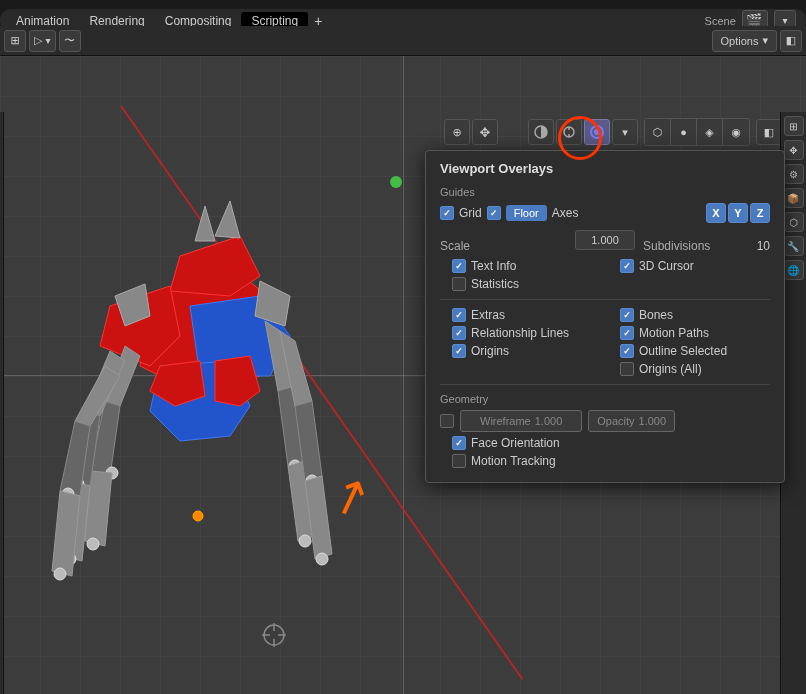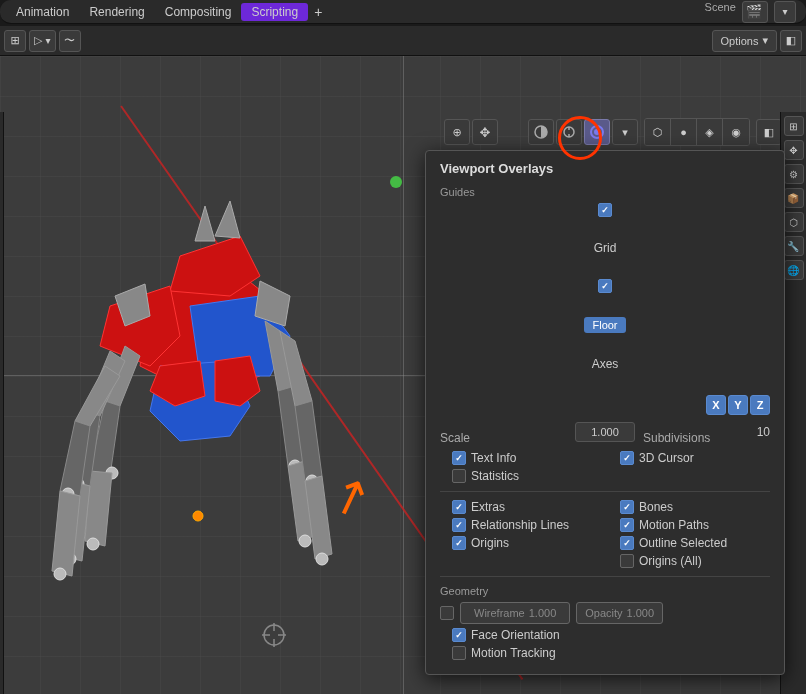--- a/index.html
+++ b/index.html
@@ -16,32 +16,32 @@
 
     
     .top-menu-bar {
       height: 24px;
       background: #2a2a2a;
       display: flex;
       align-items: center;
       border-bottom: 1px solid #111;
       padding: 0 6px;
       position: absolute;
-      top: 0; left: 0; right: 0;
+      top: 9px; left: 0; right: 0;
       z-index: 100;
       border-radius: 11px;
     }
     .menu-item {
       padding: 2px 10px;
       color: #ccc;
       font-size: 12px;
       cursor: pointer;
       border-radius: 3px;
     }
-    .menu-item.active { background: #6d28d9; }
+    .menu-item.active { background: #000000; }
     .menu-plus {
       padding: 2px 6px;
       color: #ccc;
       font-size: 14px;
       cursor: pointer;
     }
 
     
     .second-toolbar {
       height: 30px;
@@ -306,23 +306,22 @@
       color: white;
       font-size: 9px;
       font-weight: bold;
     }
     .checkbox.unchecked { background: #3a3a3a; }
 
     
     .guides-row1 {
       display: flex;
       align-items: center;
-      gap: 24px;
+      gap: 5px;
       margin-bottom: 4px;
-      flex-direction: column;
     }
     .label-btn {
       background: #4a7abf;
       border: none;
       border-radius: 3px;
       color: white;
       font-size: 11px;
       padding: 2px 8px;
       cursor: pointer;
     }
@@ -373,37 +372,37 @@
       margin-top: 12px;
     }
     .field-value {
       color: #ccc;
       font-size: 12px;
       text-align: right;
       min-width: 30px;
     }
     .subdivisions-row {
       display: flex;
-      align-items: center;
+      align-items: flex-end;
       flex: 1;
       gap: 8px;
     }
     .wireframe-row {
       display: flex;
       align-items: center;
       gap: 6px;
       margin-bottom: 4px;
     }
     .wireframe-btn {
       background: #3a3a3a;
       border: 1px solid #666;
       border-radius: 3px;
       color: #888;
       font-size: 11px;
-      padding: 2px 13px;
+      padding: 2px 19px;
       cursor: pointer;
       height: 22px;
       display: flex;
       align-items: center;
       gap: 4px;
     }
     .opacity-btn {
       background: #3a3a3a;
       border: 1px solid #666;
       border-radius: 3px;
@@ -450,21 +449,21 @@
 </head>
 <body>
 
 <div class="top-menu-bar">
   <span class="menu-item">Animation</span>
   <span class="menu-item">Rendering</span>
   <span class="menu-item">Compositing</span>
   <span class="menu-item active">Scripting</span>
   <span class="menu-plus">+</span>
   <div style="flex:1;"></div>
-  <div style="display:flex;gap:6px;margin-right:4px;">
+  <div style="display:flex;align-items:center;gap:6px;margin-right:4px;">
     <span style="color:#aaa;font-size:11px;">Scene</span>
     <div class="toolbar-btn" style="font-size:13px;">🎬</div>
     <div class="toolbar-btn" style="font-size:10px;">▾</div>
   </div>
 </div>
 
 <div class="second-toolbar">
   <div class="toolbar-btn">⊞</div>
   <div class="toolbar-btn" style="gap:3px;">
     <span>▷</span>

